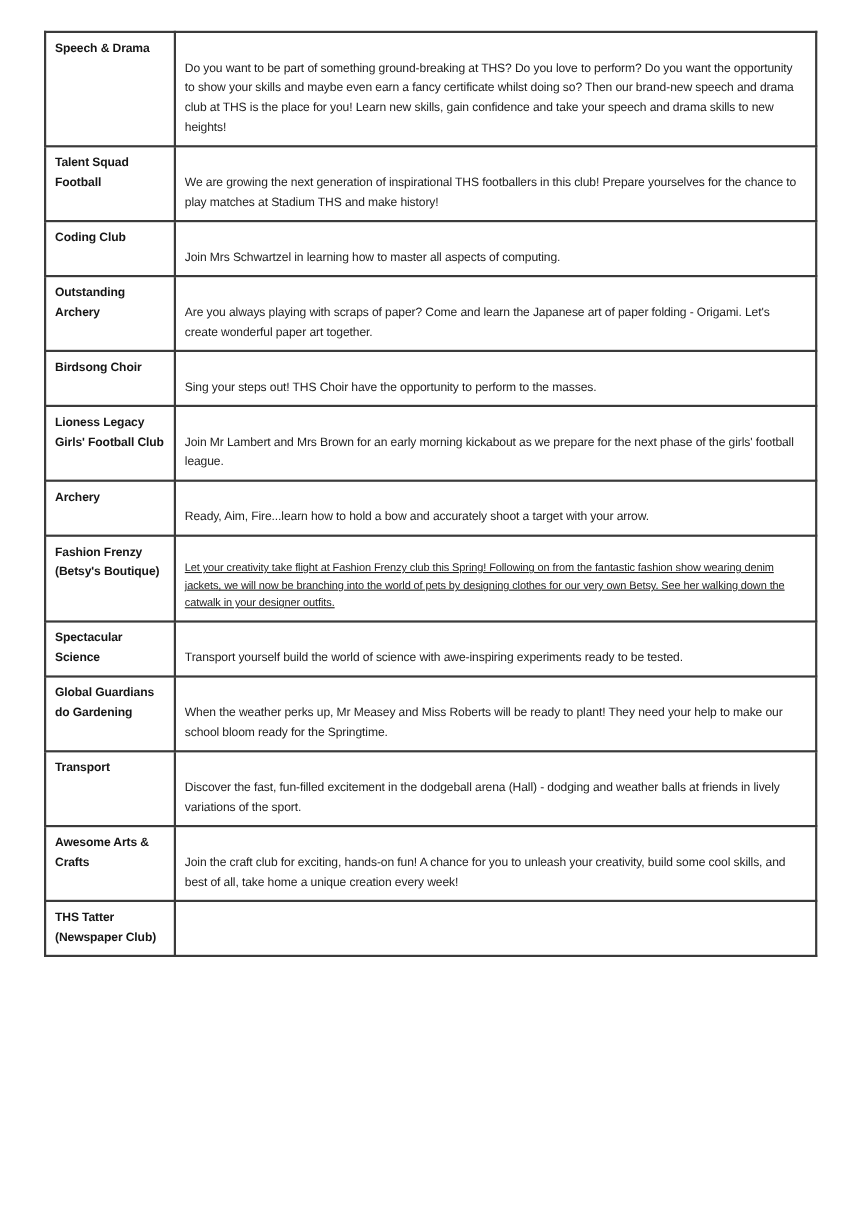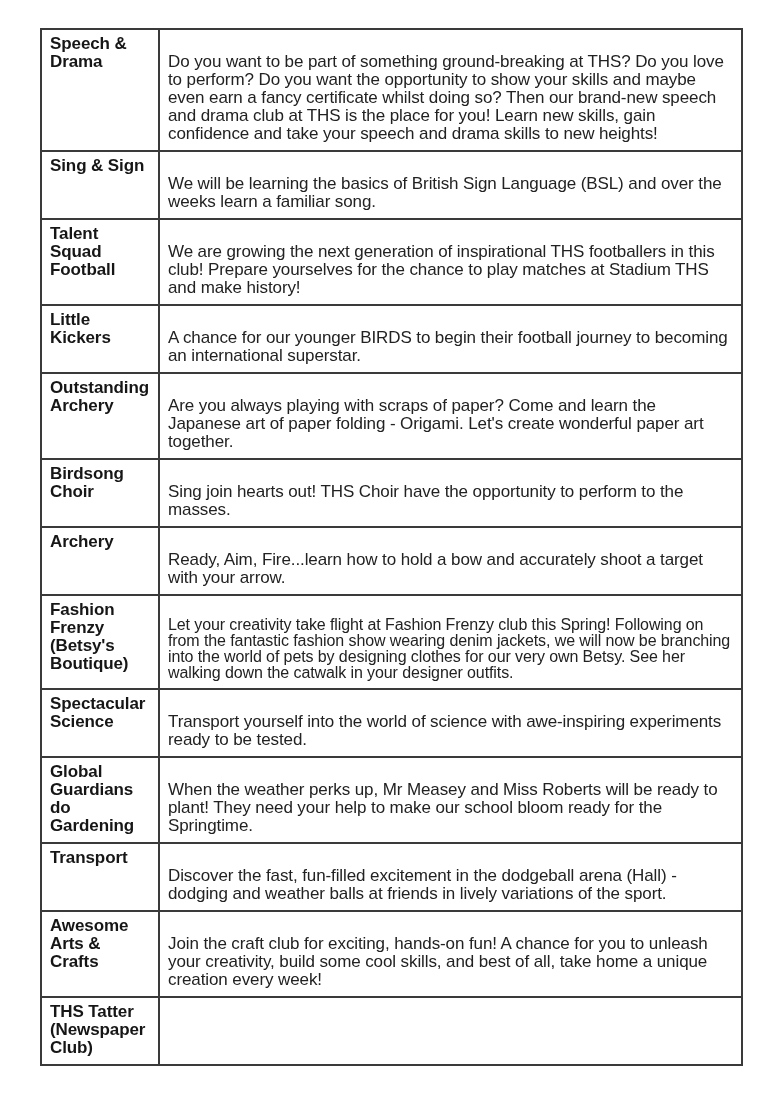--- a/index.html
+++ b/index.html
@@ -19,102 +19,103 @@
   table.clubs {
     border-collapse: collapse;
     table-layout: fixed;
     width: 703px;
     margin: 28px 0 0 40px;
   }
   table.clubs td {
     border: 2px solid #3a3a3a;
     vertical-align: top;
     padding: 5px 9px 7px 8px;
-    font-size: 17px;
+    font-size: 11px;
     line-height: 18px;
     letter-spacing: -0.1px;
   }
   td.club-name {
     width: 118px;
     font-weight: bold;
     color: #161616;
   }
   td.club-desc {
     white-space: pre-line;
     color: #222222;
   }
   tr.small td.club-desc {
-    font-size: 16px;
+    font-size: 10px;
     line-height: 16px;
+    text-decoration: underline;
   }
 </style>
 </head>
 <body>
 
 <div class="page">
 
   <table class="clubs">
     <tbody>
     <tr>
       <td class="club-name">
         <span>Speech &amp; Drama</span>
       </td>
       <td class="club-desc">
         <span>Do you want to be part of something ground-breaking at THS? Do you love to perform? Do you want the opportunity to show your skills and maybe even earn a fancy certificate whilst doing so? Then our brand-new speech and drama club at THS is the place for you! Learn new skills, gain confidence and take your speech and drama skills to new heights!</span>
       </td>
     </tr>
 
-    <tr>
-      <td class="club-name">
-        <span>Sing &amp; Sign</span>
-      </td>
-      <td class="club-desc">
-        <span>We will be learning the basics of British Sign Language (BSL) and over the weeks learn a familiar song.</span>
-      </td>
-    </tr>
 
     <tr>
       <td class="club-name">
         <span>Talent Squad Football</span>
       </td>
       <td class="club-desc">
         <span>We are growing the next generation of inspirational THS footballers in this club! Prepare yourselves for the chance to play matches at Stadium THS and make history!</span>
       </td>
     </tr>
 
+    <tr>
+      <td class="club-name">
+        <span>Coding Club</span>
+      </td>
+      <td class="club-desc">
+        <span>Join Mrs Schwartzel in learning how to master all aspects of computing.</span>
+      </td>
+    </tr>
 
 
-    <tr>
-      <td class="club-name">
-        <span>Little Kickers</span>
-      </td>
-      <td class="club-desc">
-        <span>A chance for our younger BIRDS to begin their football journey to becoming an international superstar.</span>
-      </td>
-    </tr>
 
     <tr>
       <td class="club-name">
         <span>Outstanding Archery</span>
       </td>
       <td class="club-desc">
         <span>Are you always playing with scraps of paper?  Come and learn the Japanese art of paper folding - Origami.  Let's create wonderful paper art together.</span>
       </td>
     </tr>
 
     <tr>
       <td class="club-name">
         <span>Birdsong Choir</span>
       </td>
       <td class="club-desc">
-        <span>Sing join hearts out! THS Choir have the opportunity to perform to the masses.</span>
+        <span>Sing your steps out! THS Choir have the opportunity to perform to the masses.</span>
       </td>
     </tr>
 
 
+    <tr>
+      <td class="club-name">
+        <span>Lioness Legacy Girls' Football Club</span>
+      </td>
+      <td class="club-desc">
+        <span>Join Mr Lambert and Mrs Brown for an early morning kickabout as we prepare for the next phase of the girls' football league.</span>
+      </td>
+    </tr>
 
     <tr>
       <td class="club-name">
         <span>Archery</span>
       </td>
       <td class="club-desc">
         <span>Ready, Aim, Fire...learn how to hold a bow and accurately shoot a target with your arrow.</span>
       </td>
     </tr>
 
@@ -126,21 +127,21 @@
       <td class="club-desc">
         <span>Let your creativity take flight at Fashion Frenzy club this Spring! Following on from the fantastic fashion show wearing denim jackets, we will now be branching into the world of pets by designing clothes for our very own Betsy. See her walking down the catwalk in your designer outfits.</span>
       </td>
     </tr>
 
     <tr>
       <td class="club-name">
         <span>Spectacular Science</span>
       </td>
       <td class="club-desc">
-        <span>Transport yourself into the world of science with awe-inspiring experiments ready to be tested.</span>
+        <span>Transport yourself build the world of science with awe-inspiring experiments ready to be tested.</span>
       </td>
     </tr>
 
     <tr>
       <td class="club-name">
         <span>Global Guardians do Gardening</span>
       </td>
       <td class="club-desc">
         <span>When the weather perks up, Mr Measey and Miss Roberts will be ready to plant! They need your help to make our school bloom ready for the Springtime.</span>
       </td>

